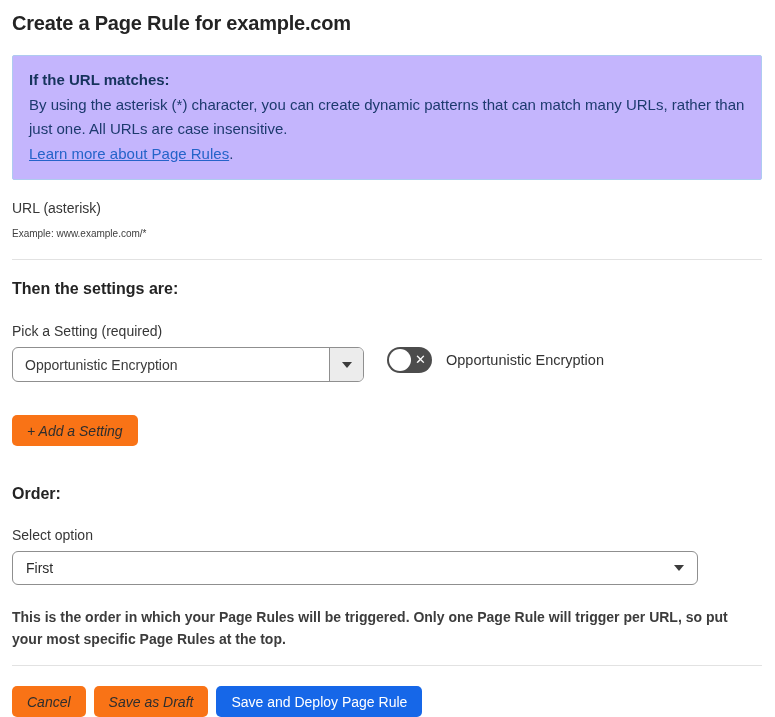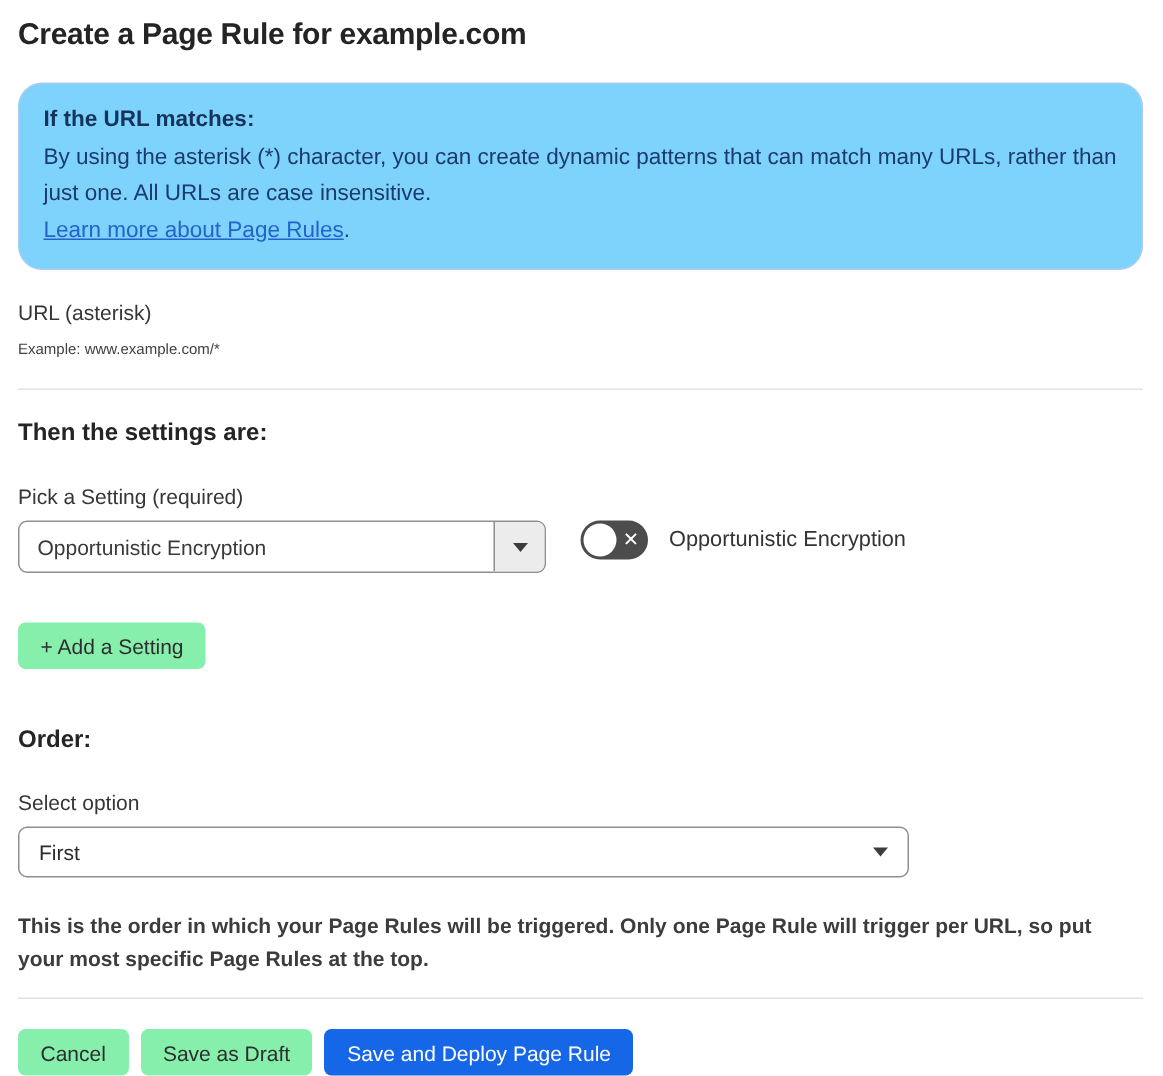--- a/index.html
+++ b/index.html
@@ -17,23 +17,23 @@
   }
   h1.page-title {
     font-size: 20px;
     font-weight: 700;
     color: #242424;
     letter-spacing: -0.2px;
     margin-bottom: 20px;
   }
   
   .info-box {
-    background: #7dd3fc;
+    background: #c4b5fd;
     border: 1px solid #aecbf0;
-    border-radius: 16px;
+    border-radius: 2px;
     padding: 12px 16px 13px 16px;
     font-size: 15px;
     line-height: 24.5px;
     color: #1d3a6e;
     margin-bottom: 20px;
   }
   .info-box .info-heading { font-weight: 700; color: #16335c; }
   .info-box a.info-link {
     color: #2563c9;
     text-decoration: underline;
@@ -157,31 +157,31 @@
     justify-content: center;
     height: 31px;
     padding: 0 15px;
     border: none;
     border-radius: 5px;
     font-size: 14px;
     font-family: "Liberation Sans", "DejaVu Sans", sans-serif;
     cursor: pointer;
     white-space: nowrap;
   }
-  .btn-gray { background: #86efac; color: #2e2e2e; }
+  .btn-gray { background: #f97316; color: #2e2e2e; font-style: italic; }
   .btn-blue { background: #1667e8; color: #ffffff; }
   .add-setting-btn { margin-top: 33px; }
   
   .order-heading { margin-top: 39px; }
   .order-label { margin-top: 24px; }
   .wide-select {
     display: flex;
     align-items: center;
     justify-content: space-between;
-    width: 594px;
+    width: 686px;
     height: 34px;
     border: 1px solid #8f8f8f;
     border-radius: 6px;
     background: #fff;
     padding: 0 13px;
     font-size: 14px;
     color: #2b2b2b;
     cursor: pointer;
   }
   .order-help {

